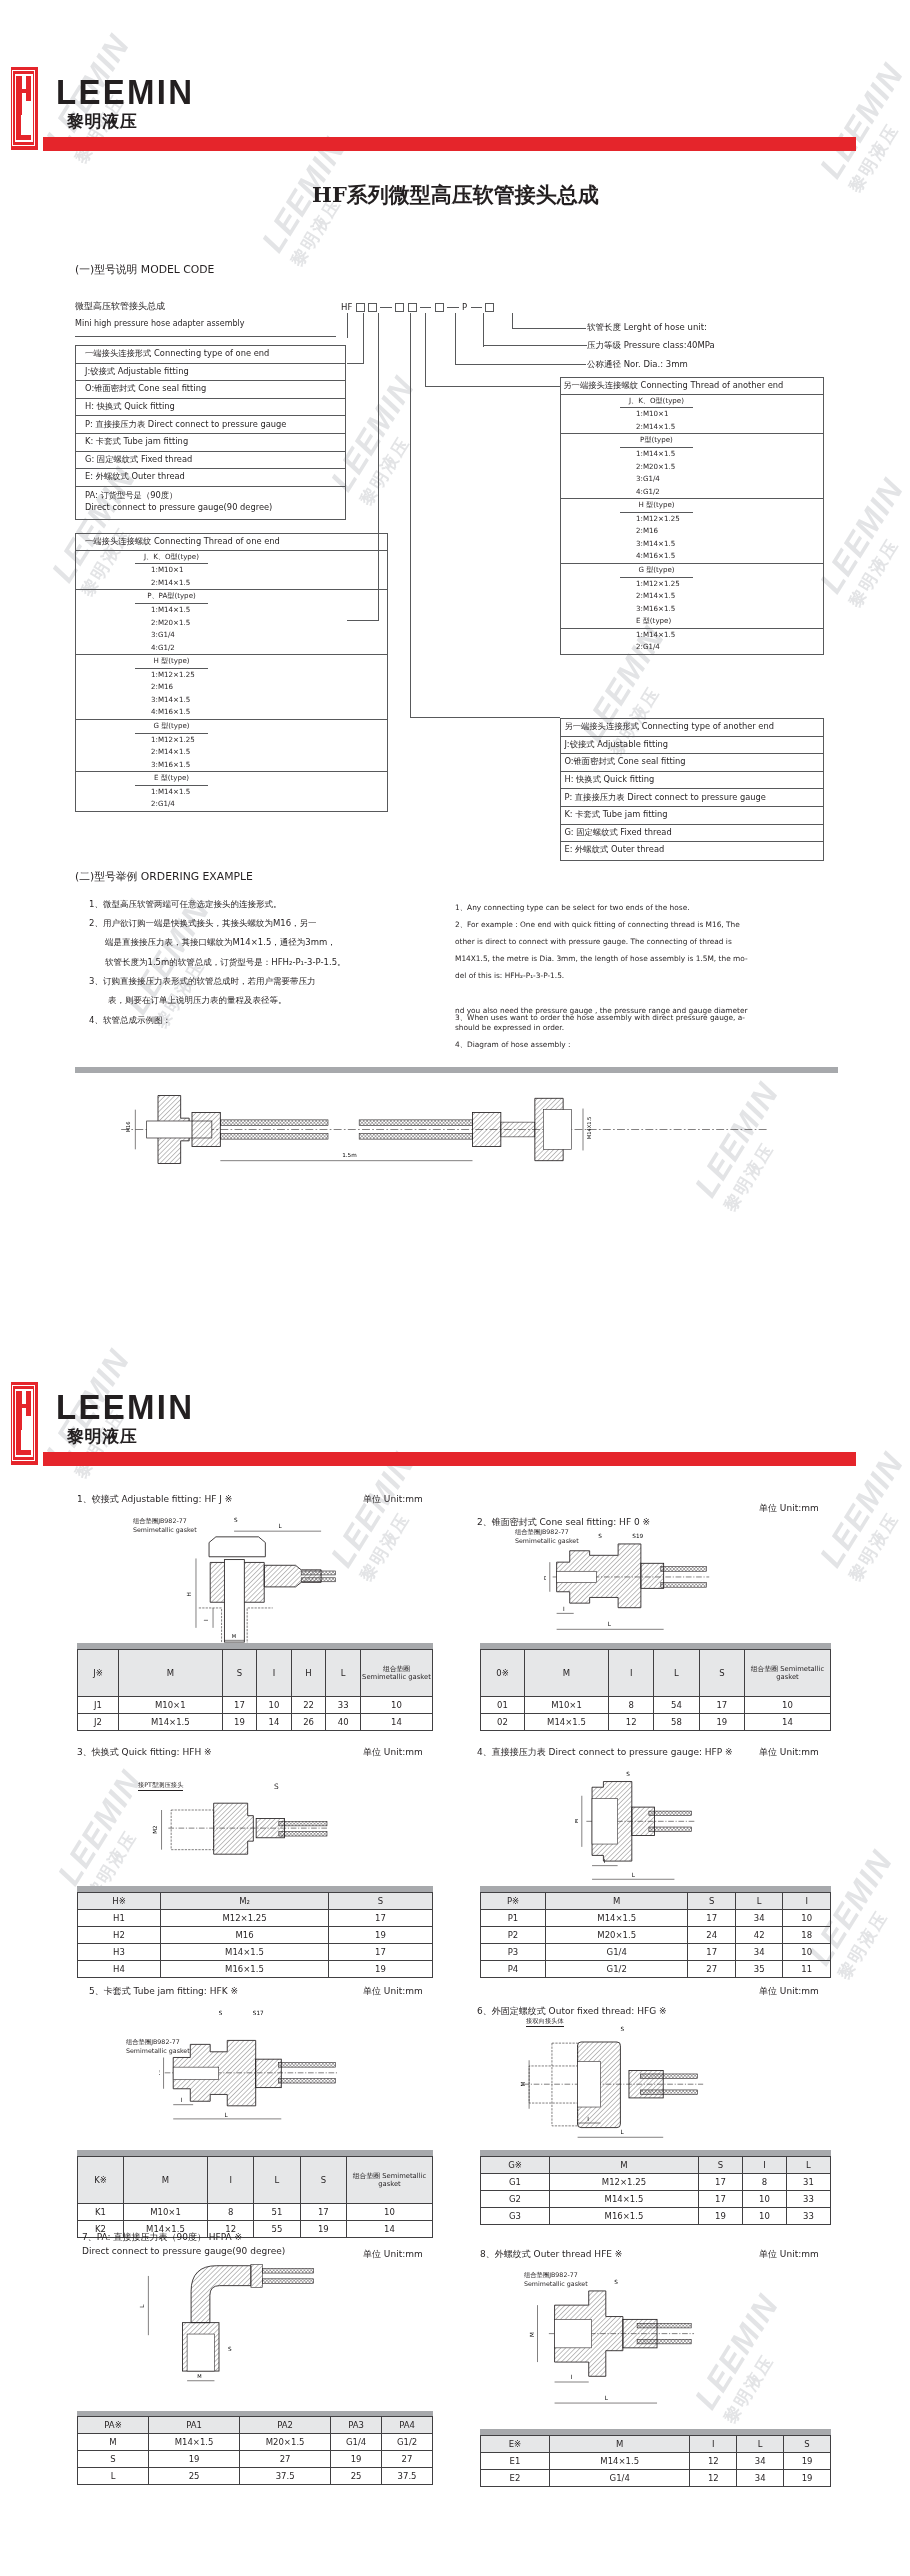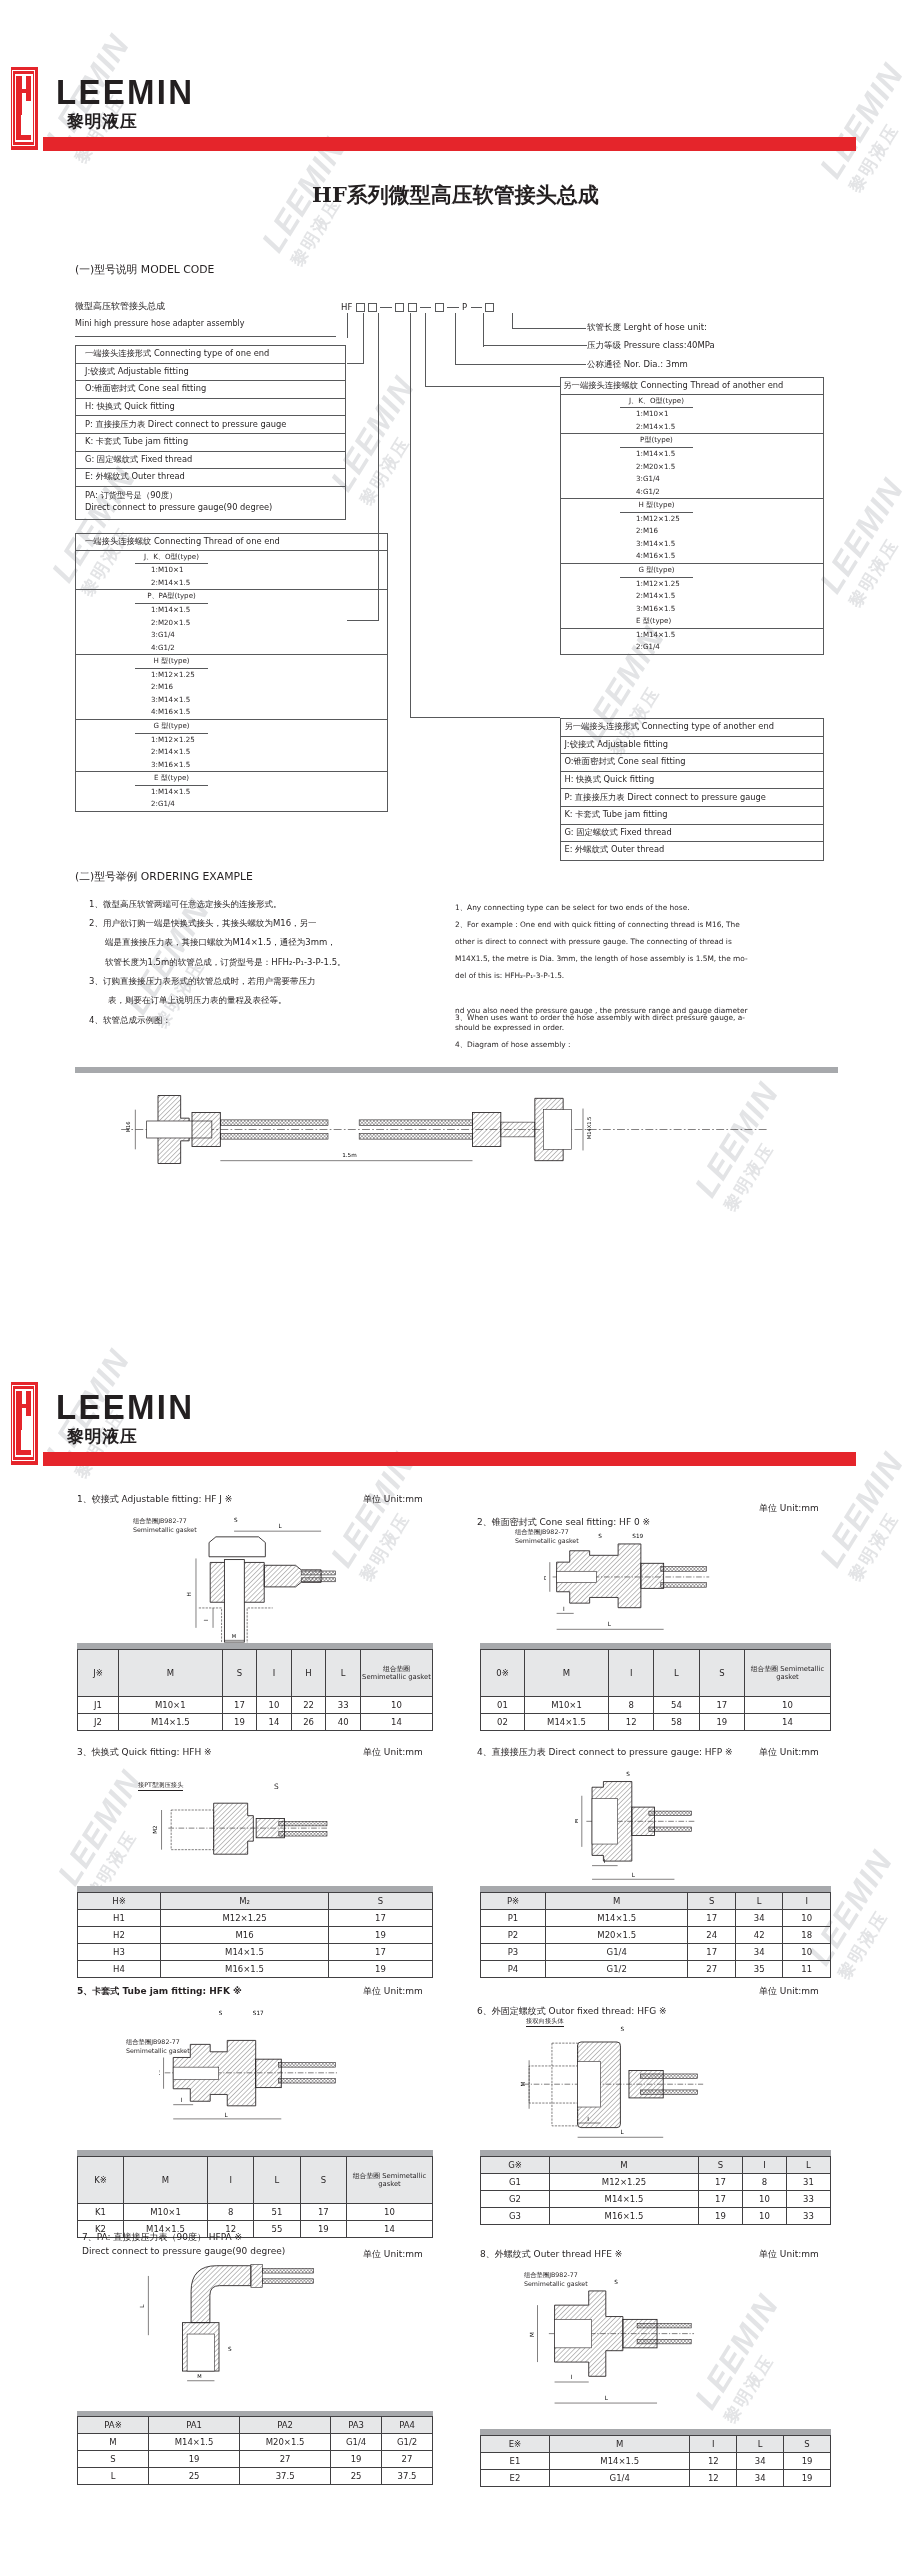--- a/index.html
+++ b/index.html
@@ -555,21 +555,21 @@
       <tr>
           <td>P4</td>
           <td>G1/2</td>
           <td>27</td>
           <td>35</td>
           <td>11</td>
         </tr>
     </tbody>
   </table>
 
-  <div class="sec-title" style="left:77px;top:670px;font-weight:bold;">5、卡套式 Tube jam fitting: HFK ※</div>
+  <div class="sec-title" style="left:89px;top:670px;">5、卡套式 Tube jam fitting: HFK ※</div>
   <div class="unit" style="left:363px;top:670px;">单位 Unit:mm</div>
   <div class="callout" style="left:126px;top:723px;">
       <div>组合垫圈JB982-77</div>
       <div>Semimetallic gasket</div>
     </div>
   <svg class="drawing" style="left:159px;top:694px;" width="182" height="114" viewBox="0 0 320 200">
     <defs>
         <pattern id="h6" width="6" height="6" patternUnits="userSpaceOnUse" patternTransform="rotate(45)">
           <line x1="0" y1="0" x2="0" y2="6" stroke="#231f20" stroke-width="1"></line>
         </pattern>

